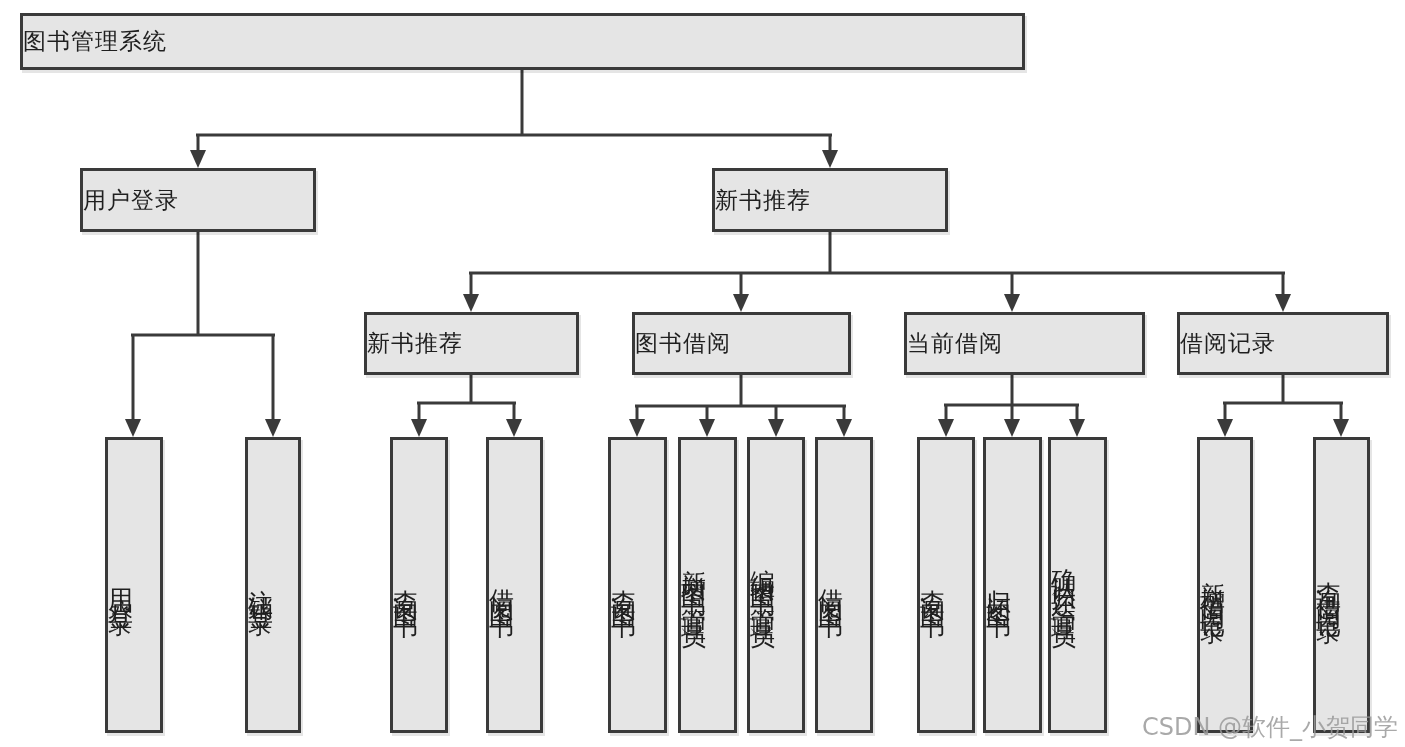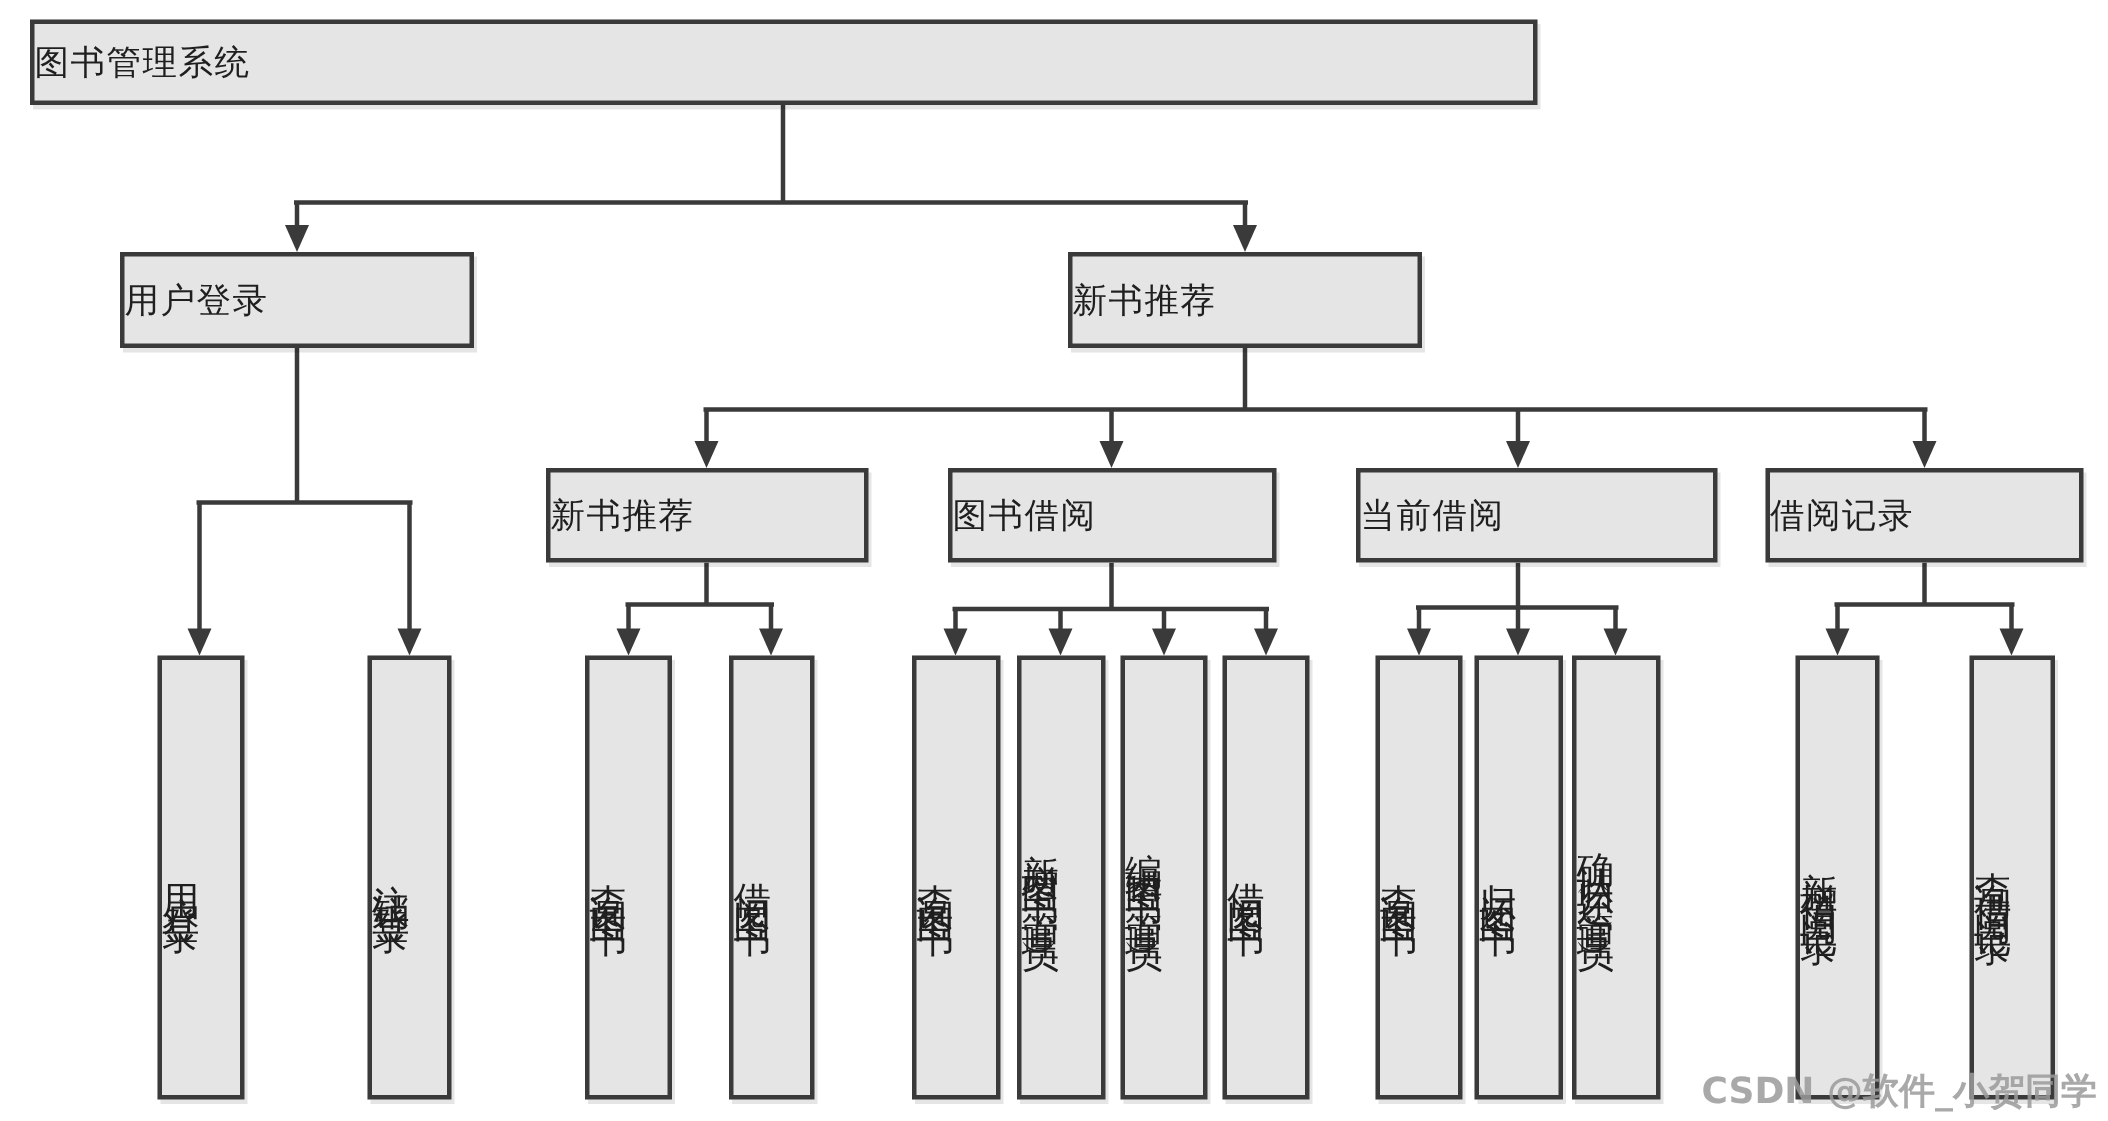--- a/index.html
+++ b/index.html
@@ -44,21 +44,20 @@
   }
   .watermark{
     position:absolute;
     top:711px;
     right:7px;
     font-size:24px;
     color:var(--wm);
     opacity:0.85;
     z-index:5;
     white-space:nowrap;
-    font-weight:bold;
   }
 </style>
 </head>
 <body>
 
 <div class="canvas">
 
   <svg class="wires" width="1405" height="747" viewBox="0 0 1405 747" aria-hidden="true">
 
     <line x1="522" y1="70" x2="522" y2="135"></line>

